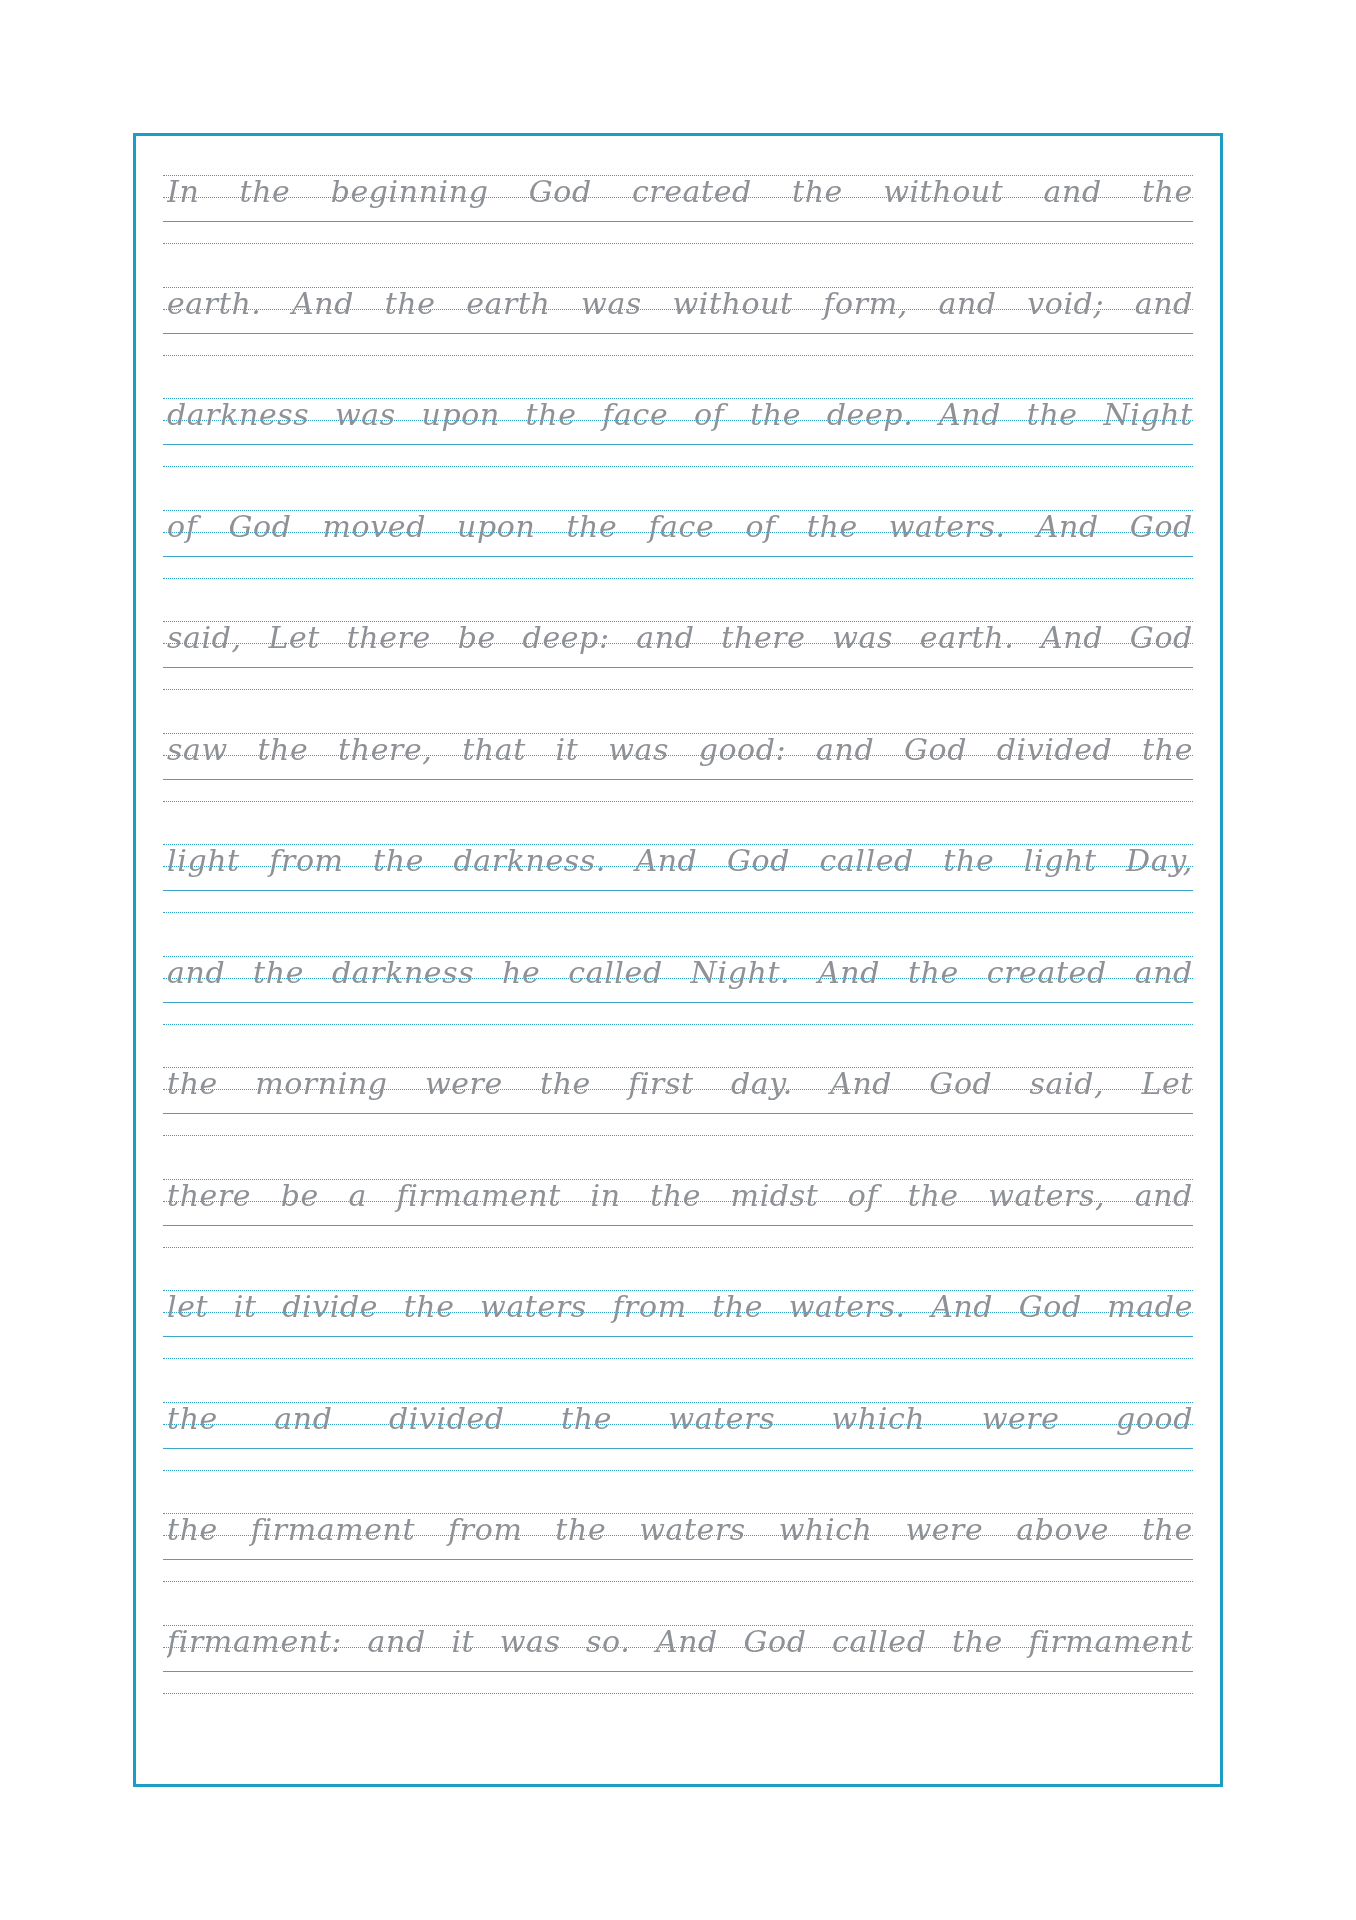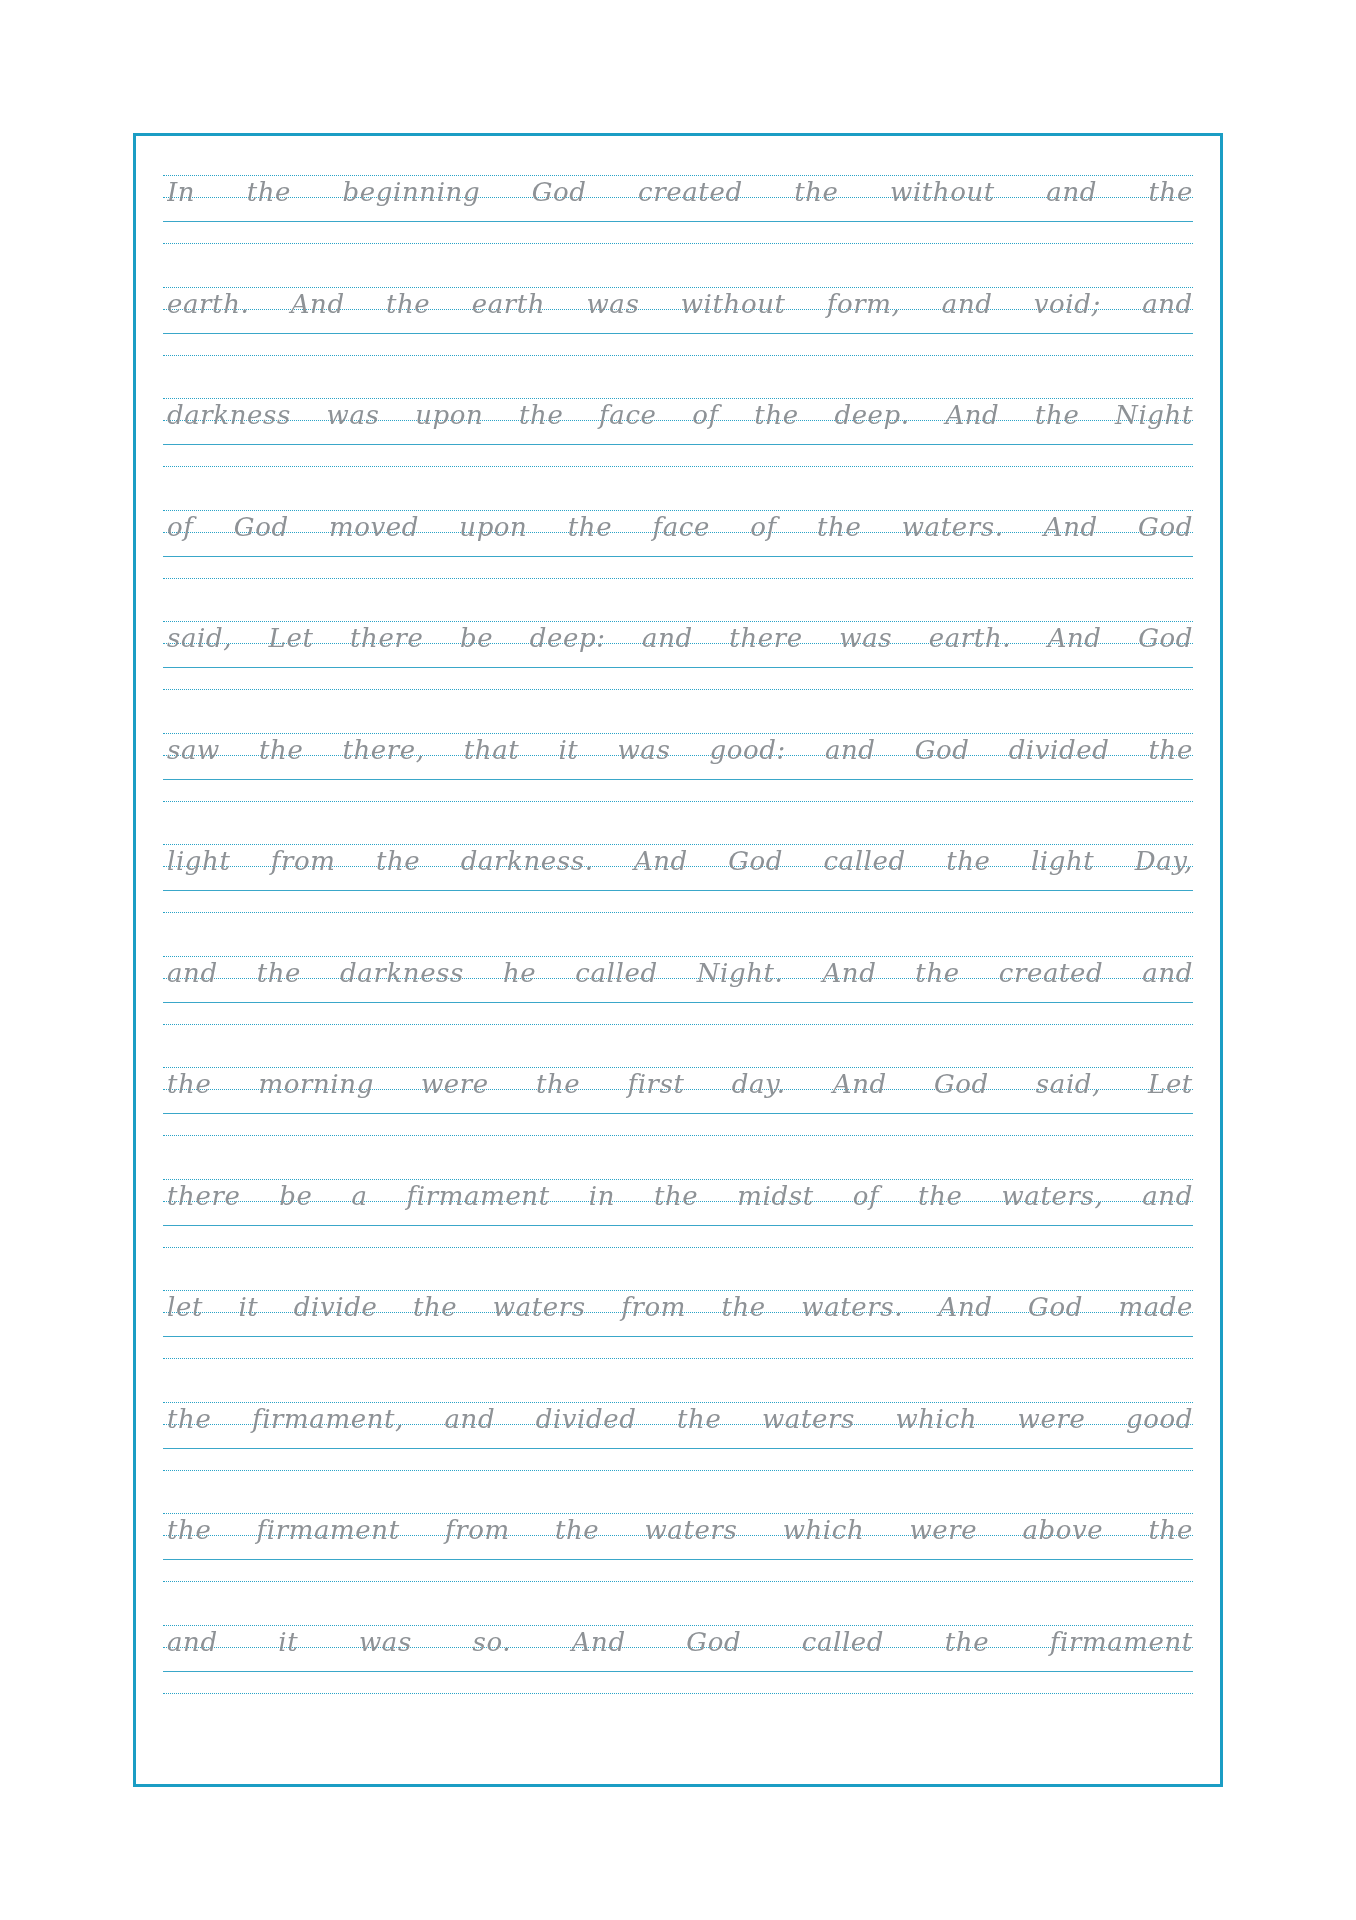--- a/index.html
+++ b/index.html
@@ -77,21 +77,21 @@
 
   .row .text {
     position: absolute;
     left: 4px;
     right: 0;
     top: -2px;
     height: 62px;
     line-height: 62px;
     font-family: "DejaVu Serif", serif;
     font-style: italic;
-    font-size: 26px;
+    font-size: 30px;
     letter-spacing: 0.6px;
     color: #8e9296;
     white-space: nowrap;
     text-align: justify;
     text-align-last: justify;
     overflow: hidden;
   }
 
   .row .text span.w {
     display: inline-block;
@@ -326,21 +326,20 @@
           </div>
       </div>
 
       <div class="row">
         <div class="top-dotted"></div>
         <div class="mid-dotted"></div>
         <div class="baseline"></div>
         <div class="bottom-dotted"></div>
         <div class="text">
             <span class="w">the</span>
-            <span class="w">firmament,</span>
             <span class="w">and</span>
             <span class="w">divided</span>
             <span class="w">the</span>
             <span class="w">waters</span>
             <span class="w">which</span>
             <span class="w">were</span>
             <span class="w">good</span>
           </div>
       </div>
 
@@ -361,20 +360,21 @@
             <span class="w">the</span>
           </div>
       </div>
 
       <div class="row">
         <div class="top-dotted"></div>
         <div class="mid-dotted"></div>
         <div class="baseline"></div>
         <div class="bottom-dotted"></div>
         <div class="text">
+            <span class="w">firmament:</span>
             <span class="w">and</span>
             <span class="w">it</span>
             <span class="w">was</span>
             <span class="w">so.</span>
             <span class="w">And</span>
             <span class="w">God</span>
             <span class="w">called</span>
             <span class="w">the</span>
             <span class="w">firmament</span>
           </div>

